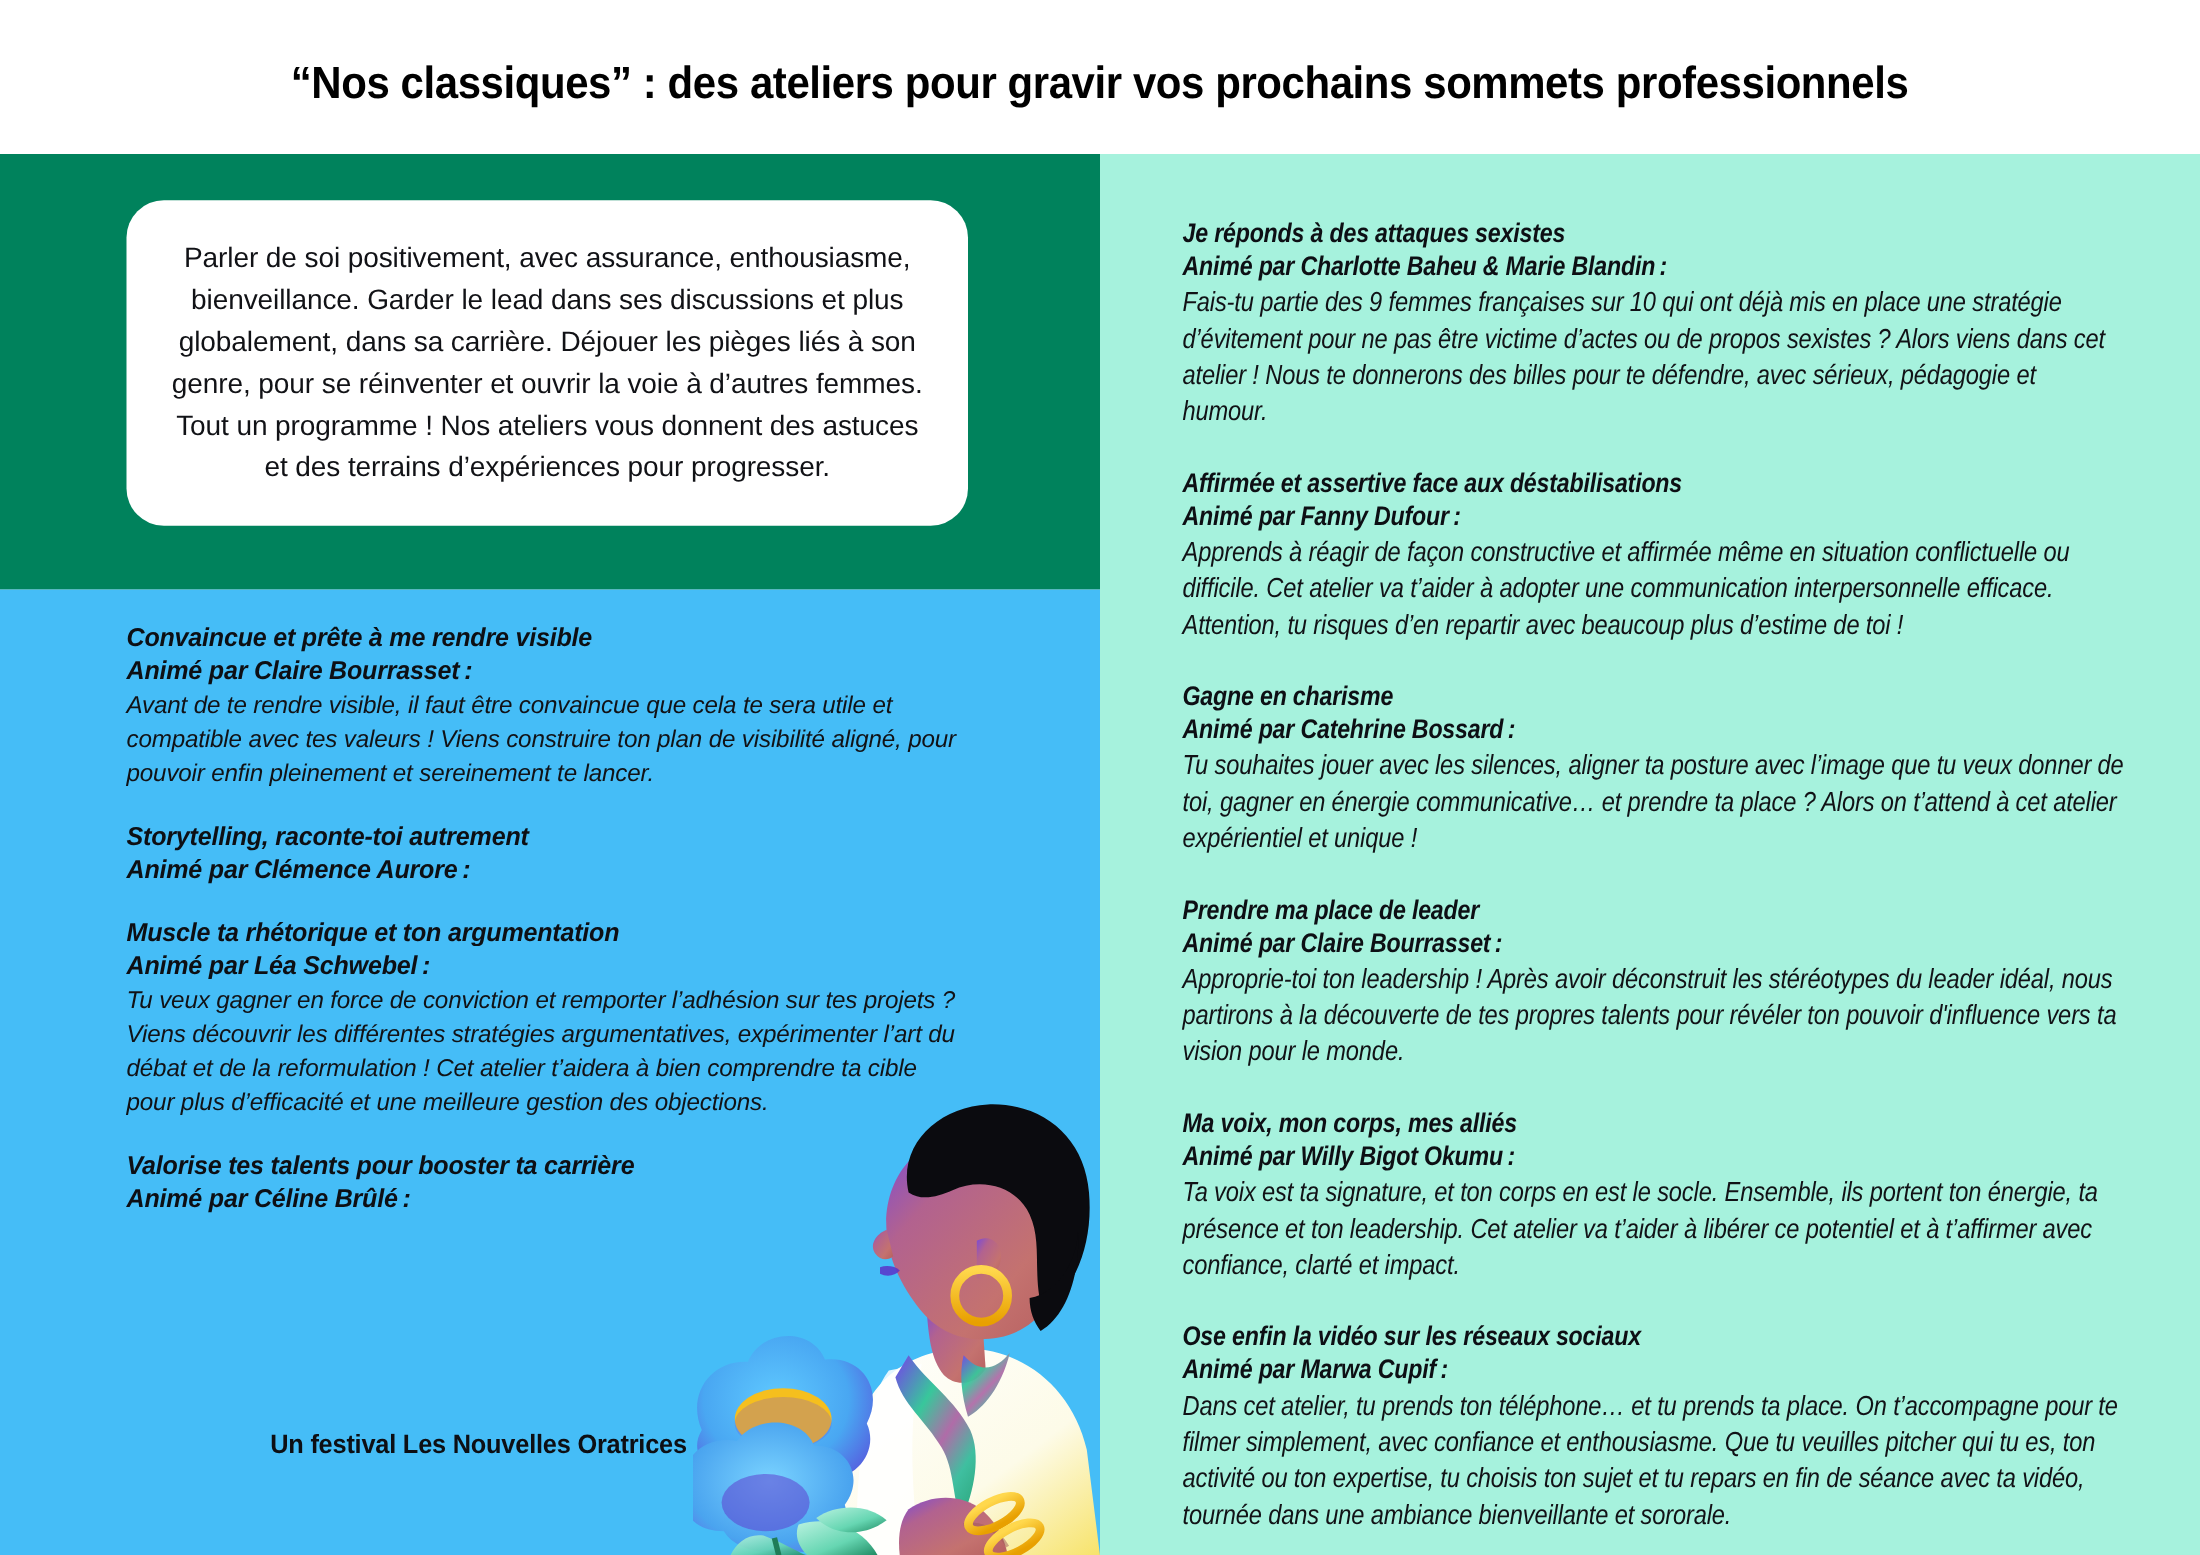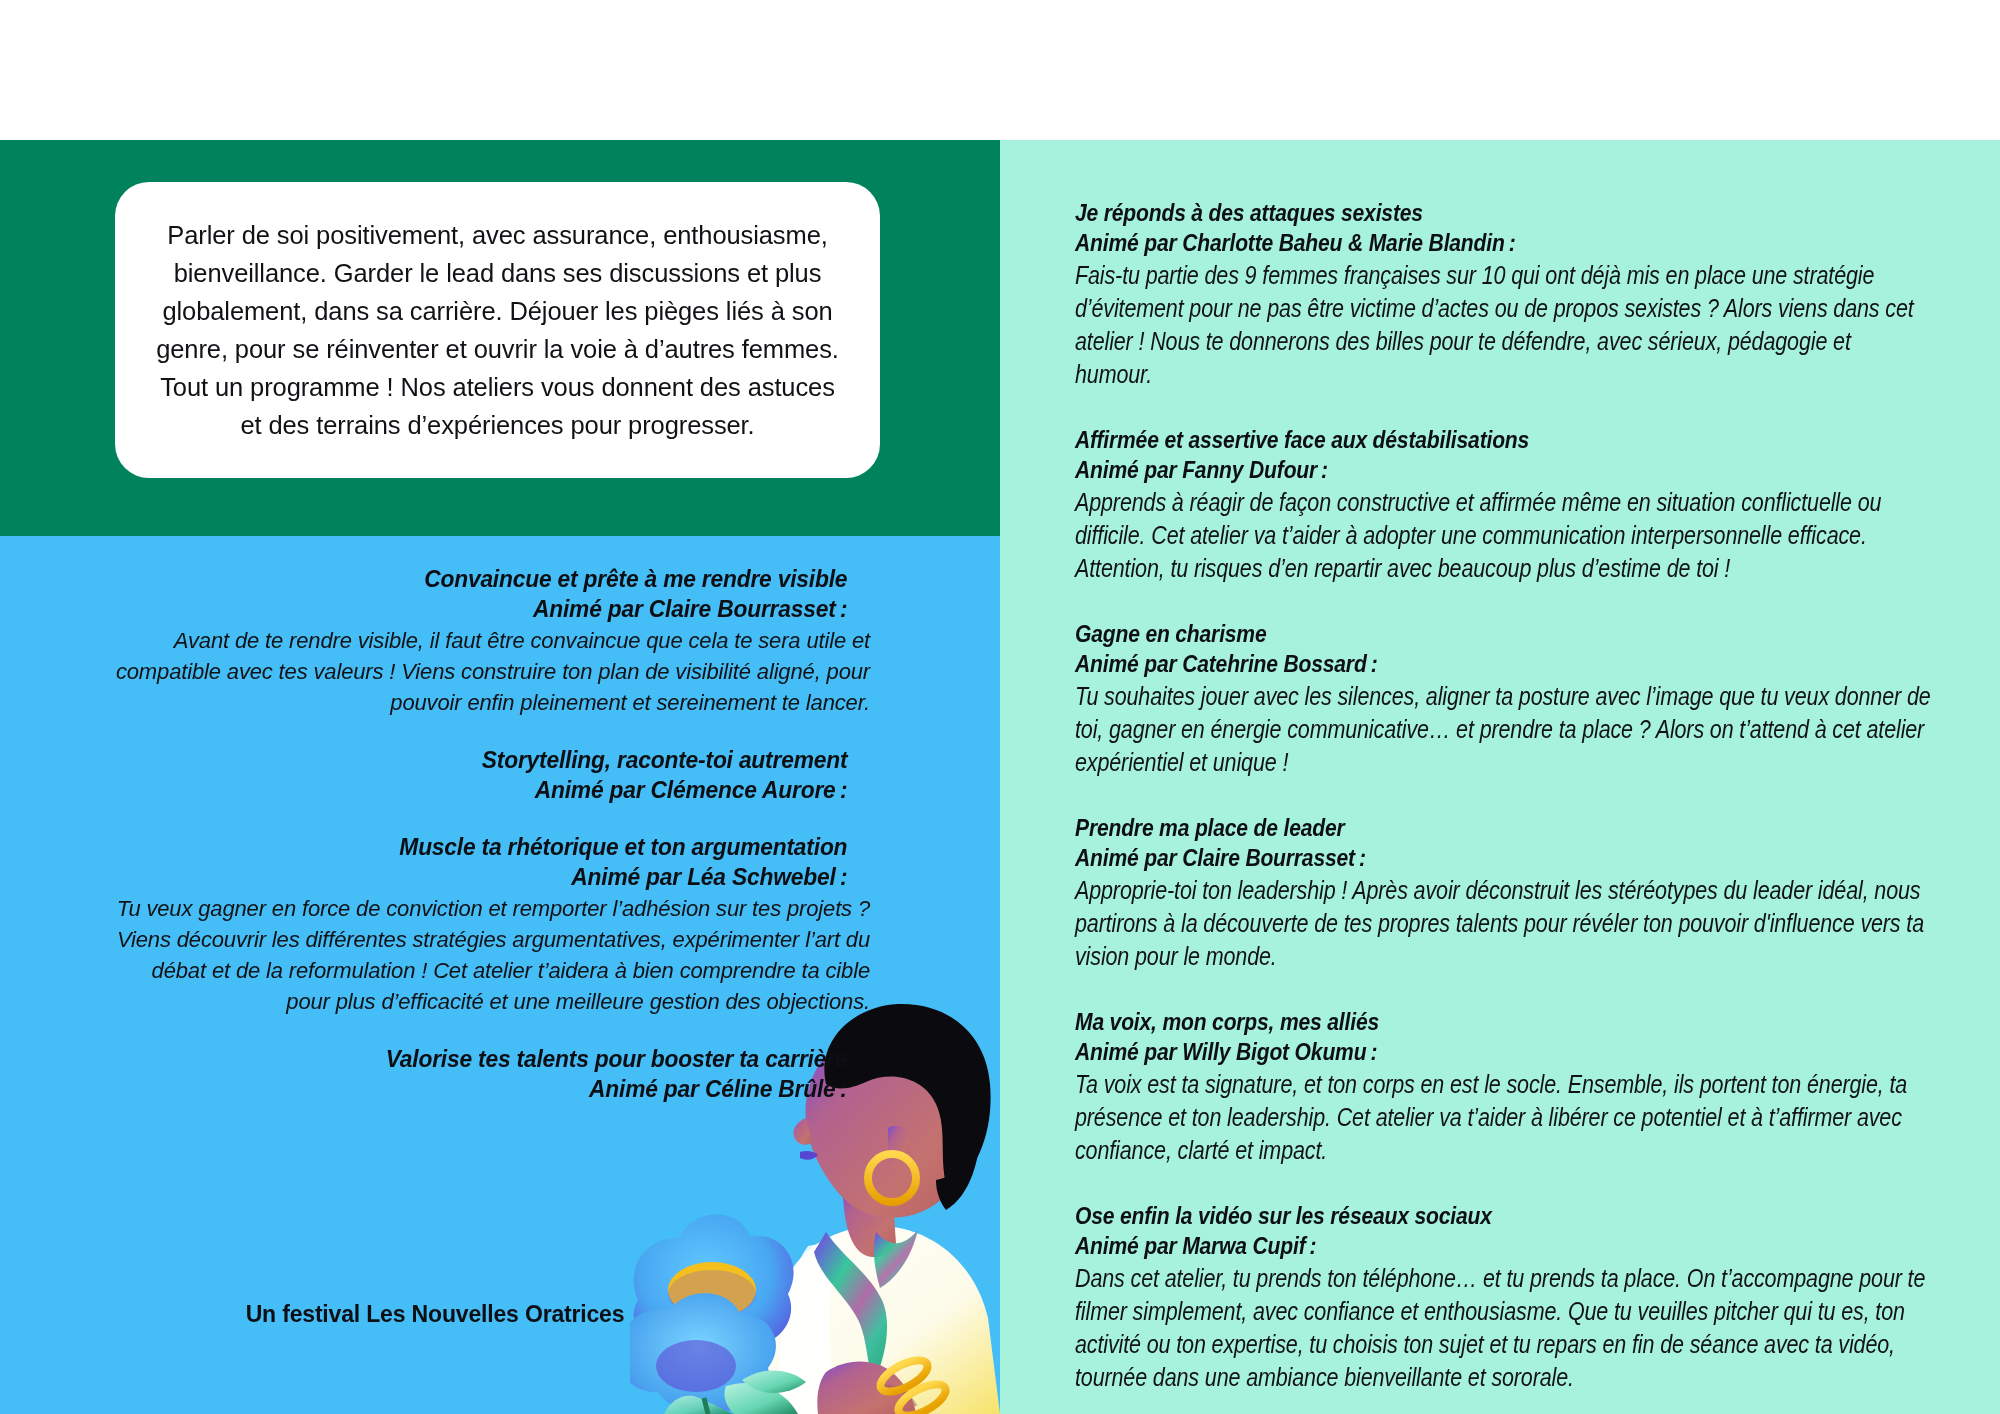--- a/index.html
+++ b/index.html
@@ -55,21 +55,21 @@
     font-family:"Liberation Sans", sans-serif;
     font-size:25.5px;
     line-height:38px;
     color:#111216;
     text-align:center;
     letter-spacing:-0.1px;
   }
 
   
   .col-left{
-    position:absolute;left:115px;top:565px;width:755px;text-align:right;
+    position:absolute;left:115px;top:565px;width:755px;
   }
   .wk{margin-bottom:28px;font-style:italic;}
   .wk-title{
     font-family:"Liberation Sans", sans-serif;
     font-weight:700;font-size:23.5px;line-height:29px;
     color:#0d0f14;letter-spacing:-0.2px;
     transform:scaleX(0.97);transform-origin:left;
   }
   .wk-host{
     font-family:"Liberation Sans", sans-serif;
@@ -115,20 +115,23 @@
     position:absolute;left:630px;top:1000px;width:370px;height:414px;
     overflow:hidden;pointer-events:none;
   }
   .illustration svg{display:block;}
 </style>
 </head>
 <body>
 
 <div class="page">
 
+  <div class="header">
+    <div class="header-title">“Nos classiques” : des ateliers pour gravir vos prochains sommets professionnels</div>
+  </div>
 
   <div class="panel-green" style="top:140px;"></div>
   <div class="panel-blue"></div>
   <div class="panel-mint"></div>
 
   <div class="intro-card">
     <div class="intro-text">Parler de soi positivement, avec assurance, enthousiasme, bienveillance. Garder le lead dans ses discussions et plus globalement, dans sa carrière. Déjouer les pièges liés à son genre, pour se réinventer et ouvrir la voie à d’autres femmes. Tout un programme ! Nos ateliers vous donnent des astuces et des terrains d’expériences pour progresser.</div>
   </div>
 
   <div class="illustration">

